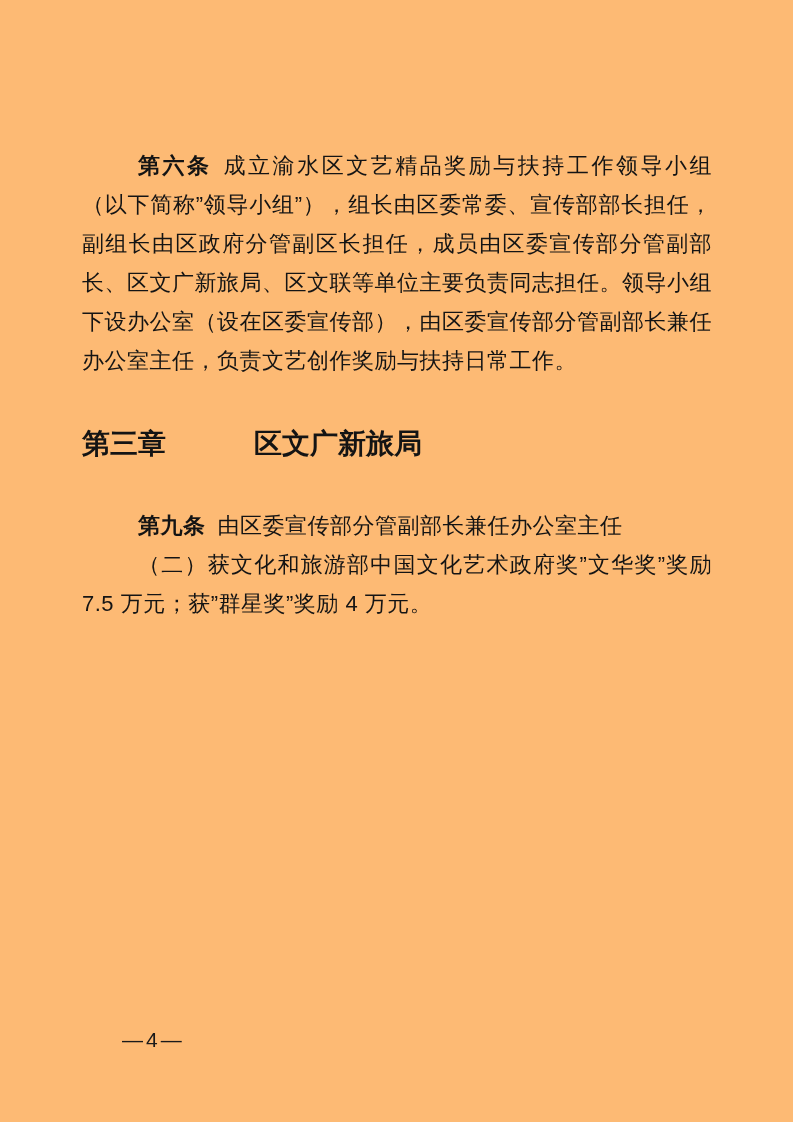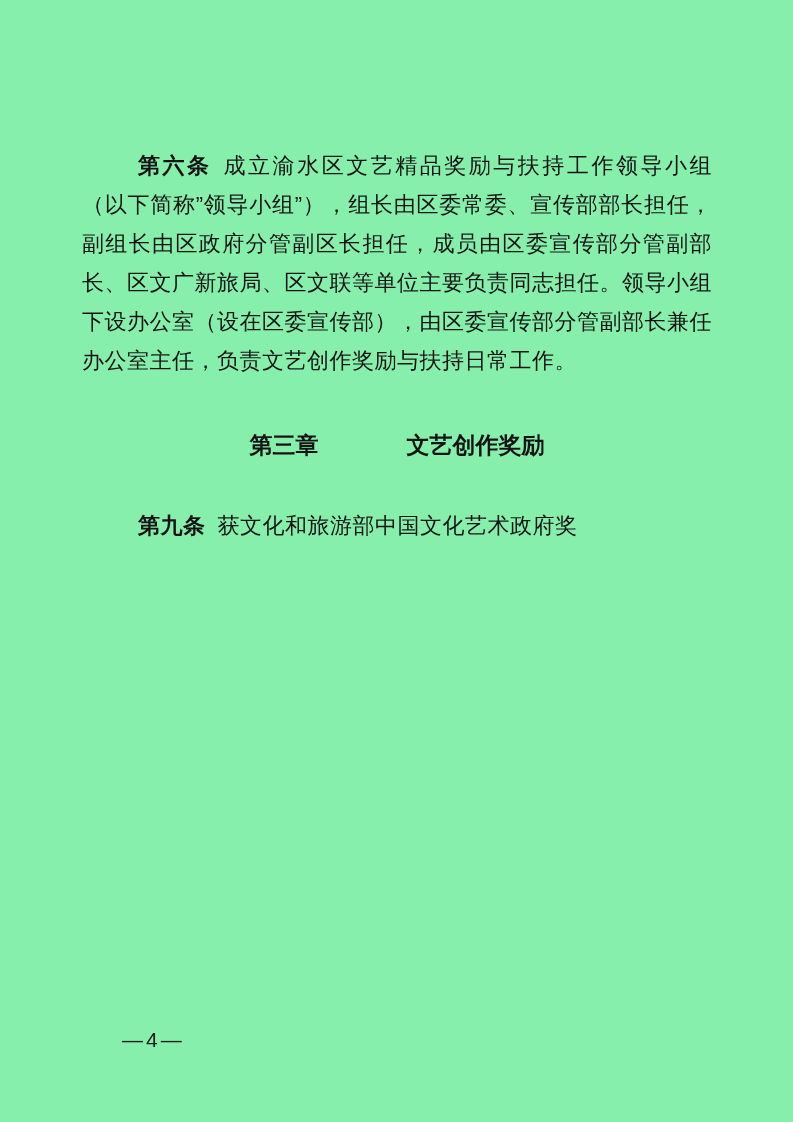--- a/index.html
+++ b/index.html
@@ -6,21 +6,21 @@
     margin: 0;
     padding: 0;
     background: #e8e8e8;
     font-family: "Liberation Sans", sans-serif;
   }
   .page {
     position: relative;
     width: 793px;
     height: 1122px;
     margin: 0 auto;
-    background: #86efac;
+    background: #fdba74;
     color: #141414;
     overflow: hidden;
   }
   .content {
     position: absolute;
     left: 82px;
     top: 146px;
     width: 630px;
   }
   p.body {
@@ -30,43 +30,44 @@
     text-align: justify;
     text-indent: 56px;
     letter-spacing: 0.5px;
   }
   p.body b.label {
     font-weight: 700;
     margin-right: 12px;
   }
   .chapter {
     display: flex;
-    justify-content: center;
     column-gap: 88px;
-    font-size: 23px;
+    font-size: 28px;
     font-weight: 700;
     line-height: 39px;
     margin-top: 46px;
     margin-bottom: 41px;
+    font-family: Liberation Mono, monospace;
   }
   .page-number {
     position: absolute;
     left: 122px;
     top: 1028px;
     font-size: 21px;
     letter-spacing: 3px;
     color: #1a1a1a;
   }
 </style>
 </head>
 <body>
 
 <div class="page">
   <div class="content">
       <p class="body"><b class="label">第六条</b><span>成立渝水区文艺精品奖励与扶持工作领导小组（以下简称”领导小组”），组长由区委常委、宣传部部长担任，副组长由区政府分管副区长担任，成员由区委宣传部分管副部长、区文广新旅局、区文联等单位主要负责同志担任。领导小组下设办公室（设在区委宣传部），由区委宣传部分管副部长兼任办公室主任，负责文艺创作奖励与扶持日常工作。</span></p>
       <div class="chapter">
         <span>第三章</span>
-        <span>文艺创作奖励</span>
+        <span>区文广新旅局</span>
       </div>
-      <p class="body"><b class="label">第九条</b><span>获文化和旅游部中国文化艺术政府奖</span></p>
+      <p class="body"><b class="label">第九条</b><span>由区委宣传部分管副部长兼任办公室主任</span></p>
+      <p class="body"><span>（二）获文化和旅游部中国文化艺术政府奖”文华奖”奖励 7.5 万元；获”群星奖”奖励 4 万元。</span></p>
     </div>
   <div class="page-number">—4—</div>
 </div>
 
 </body></html>

